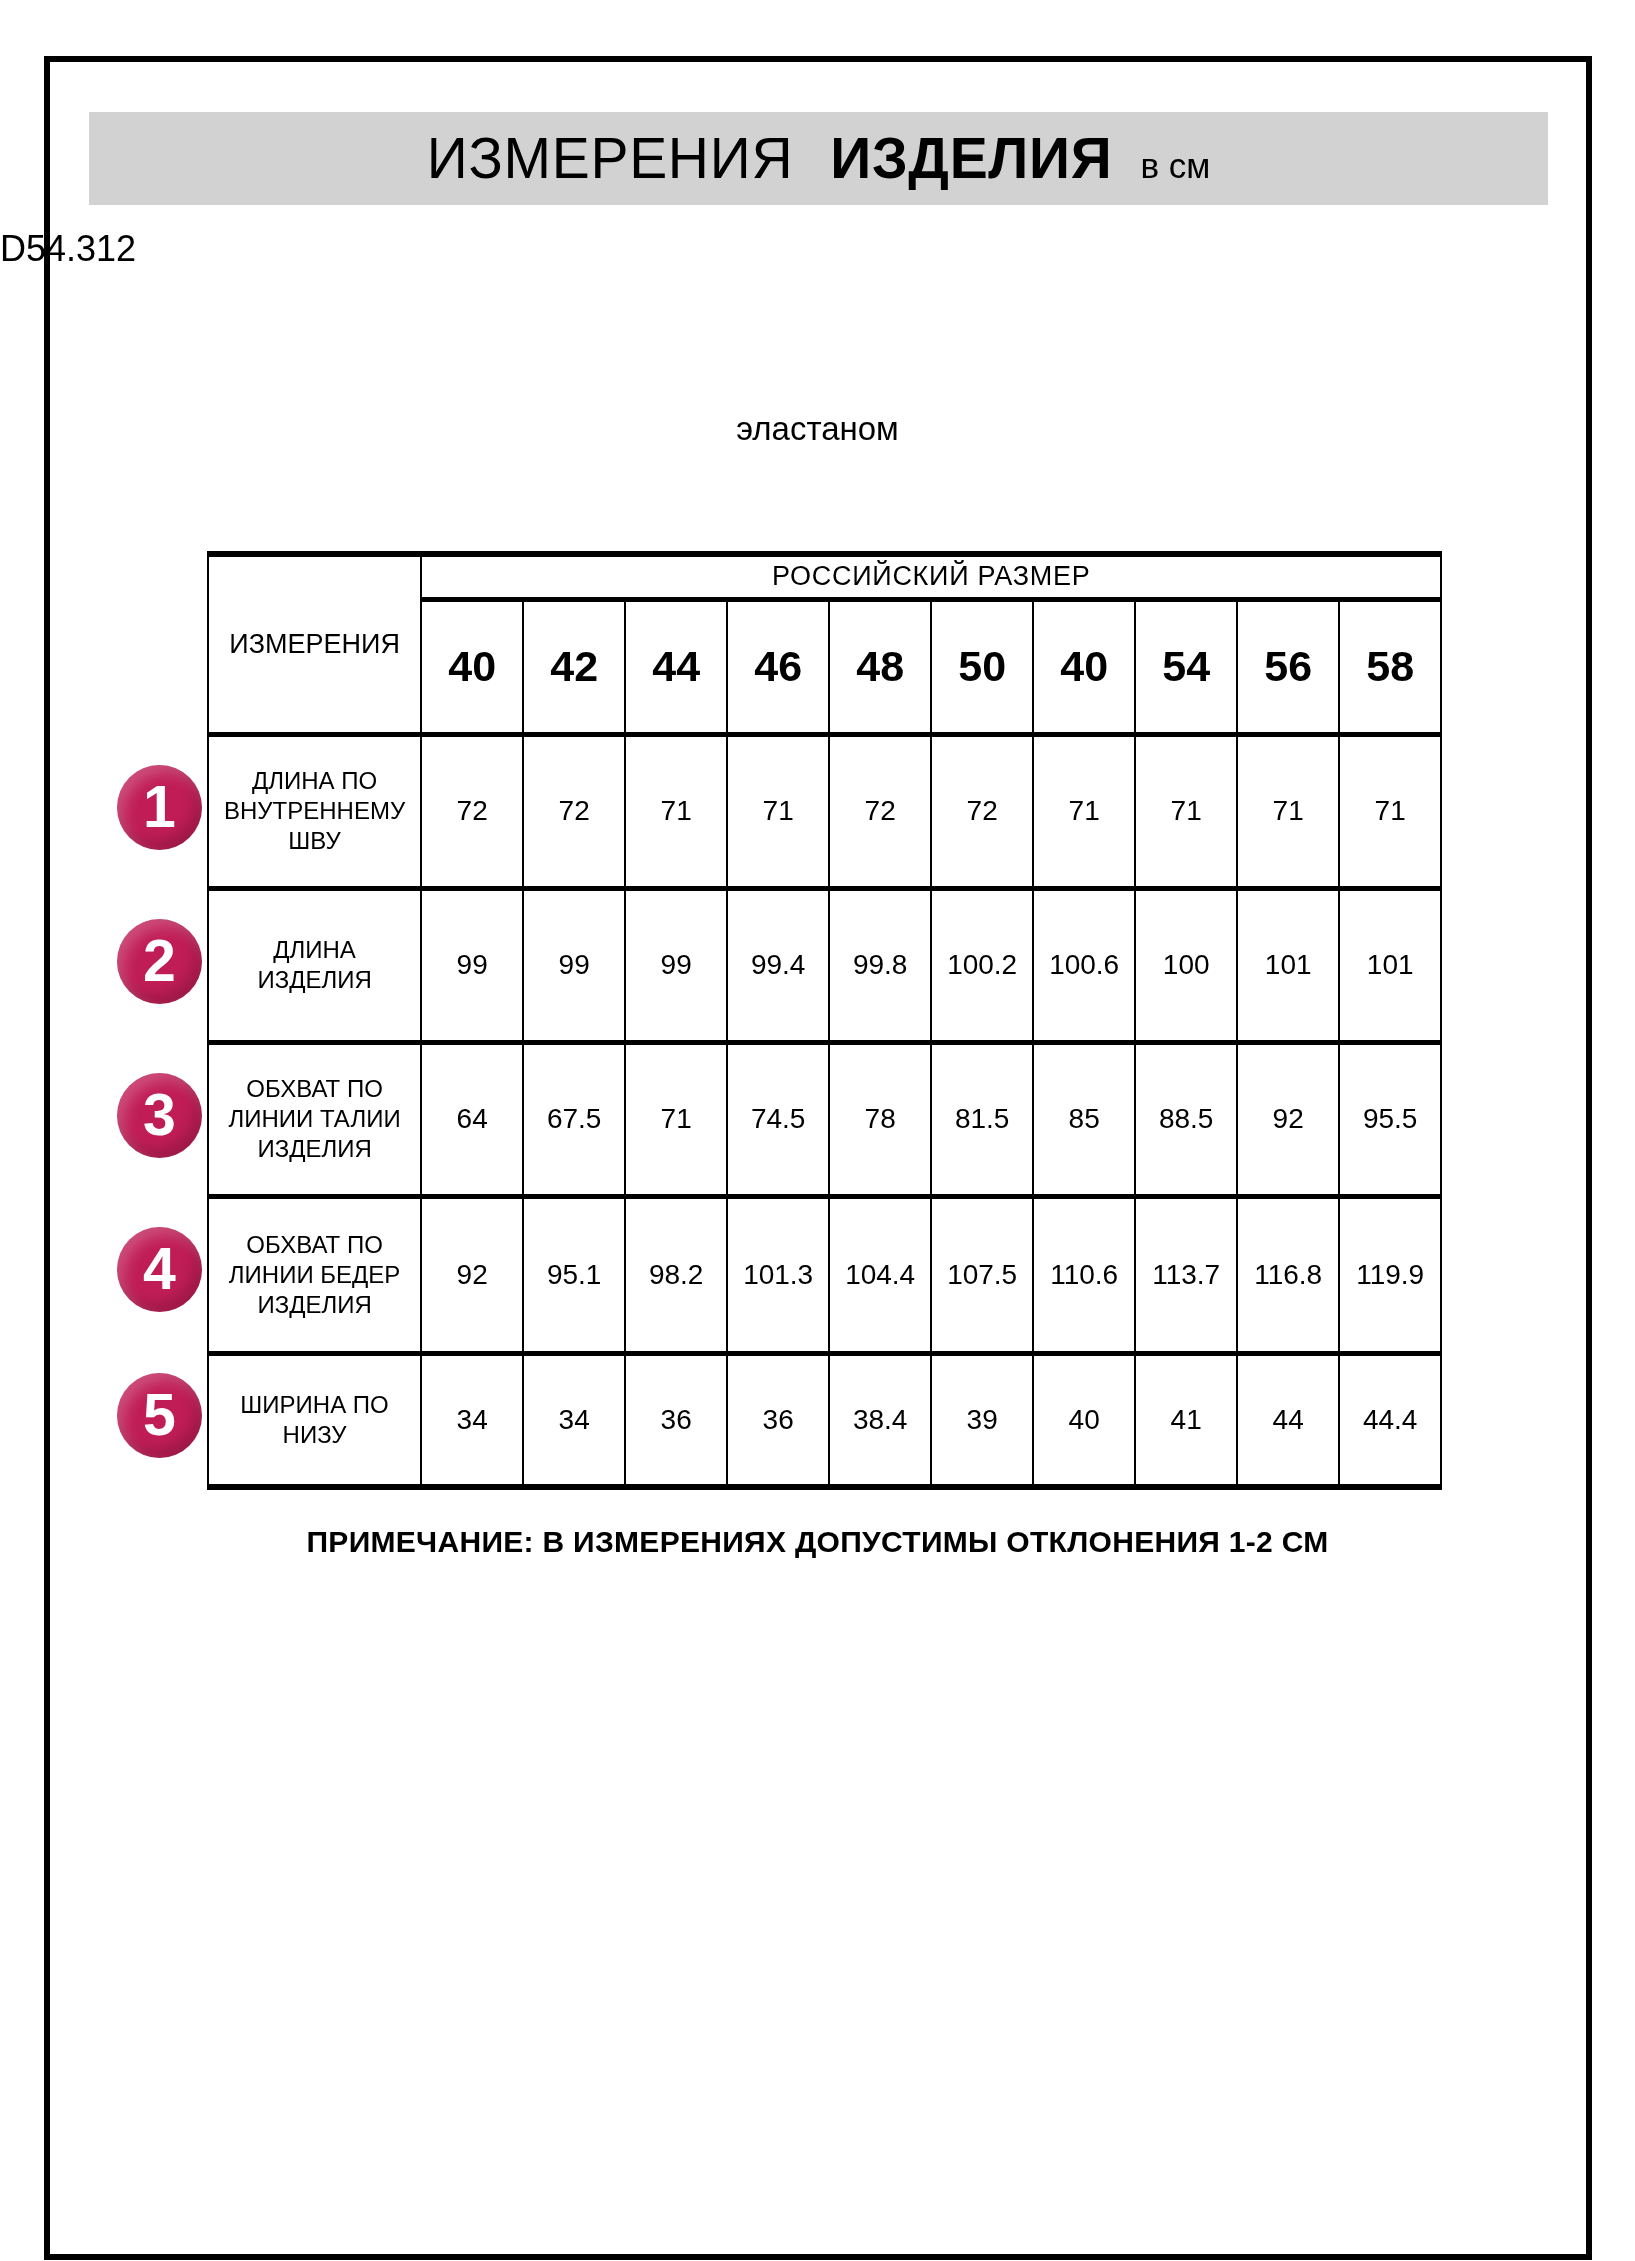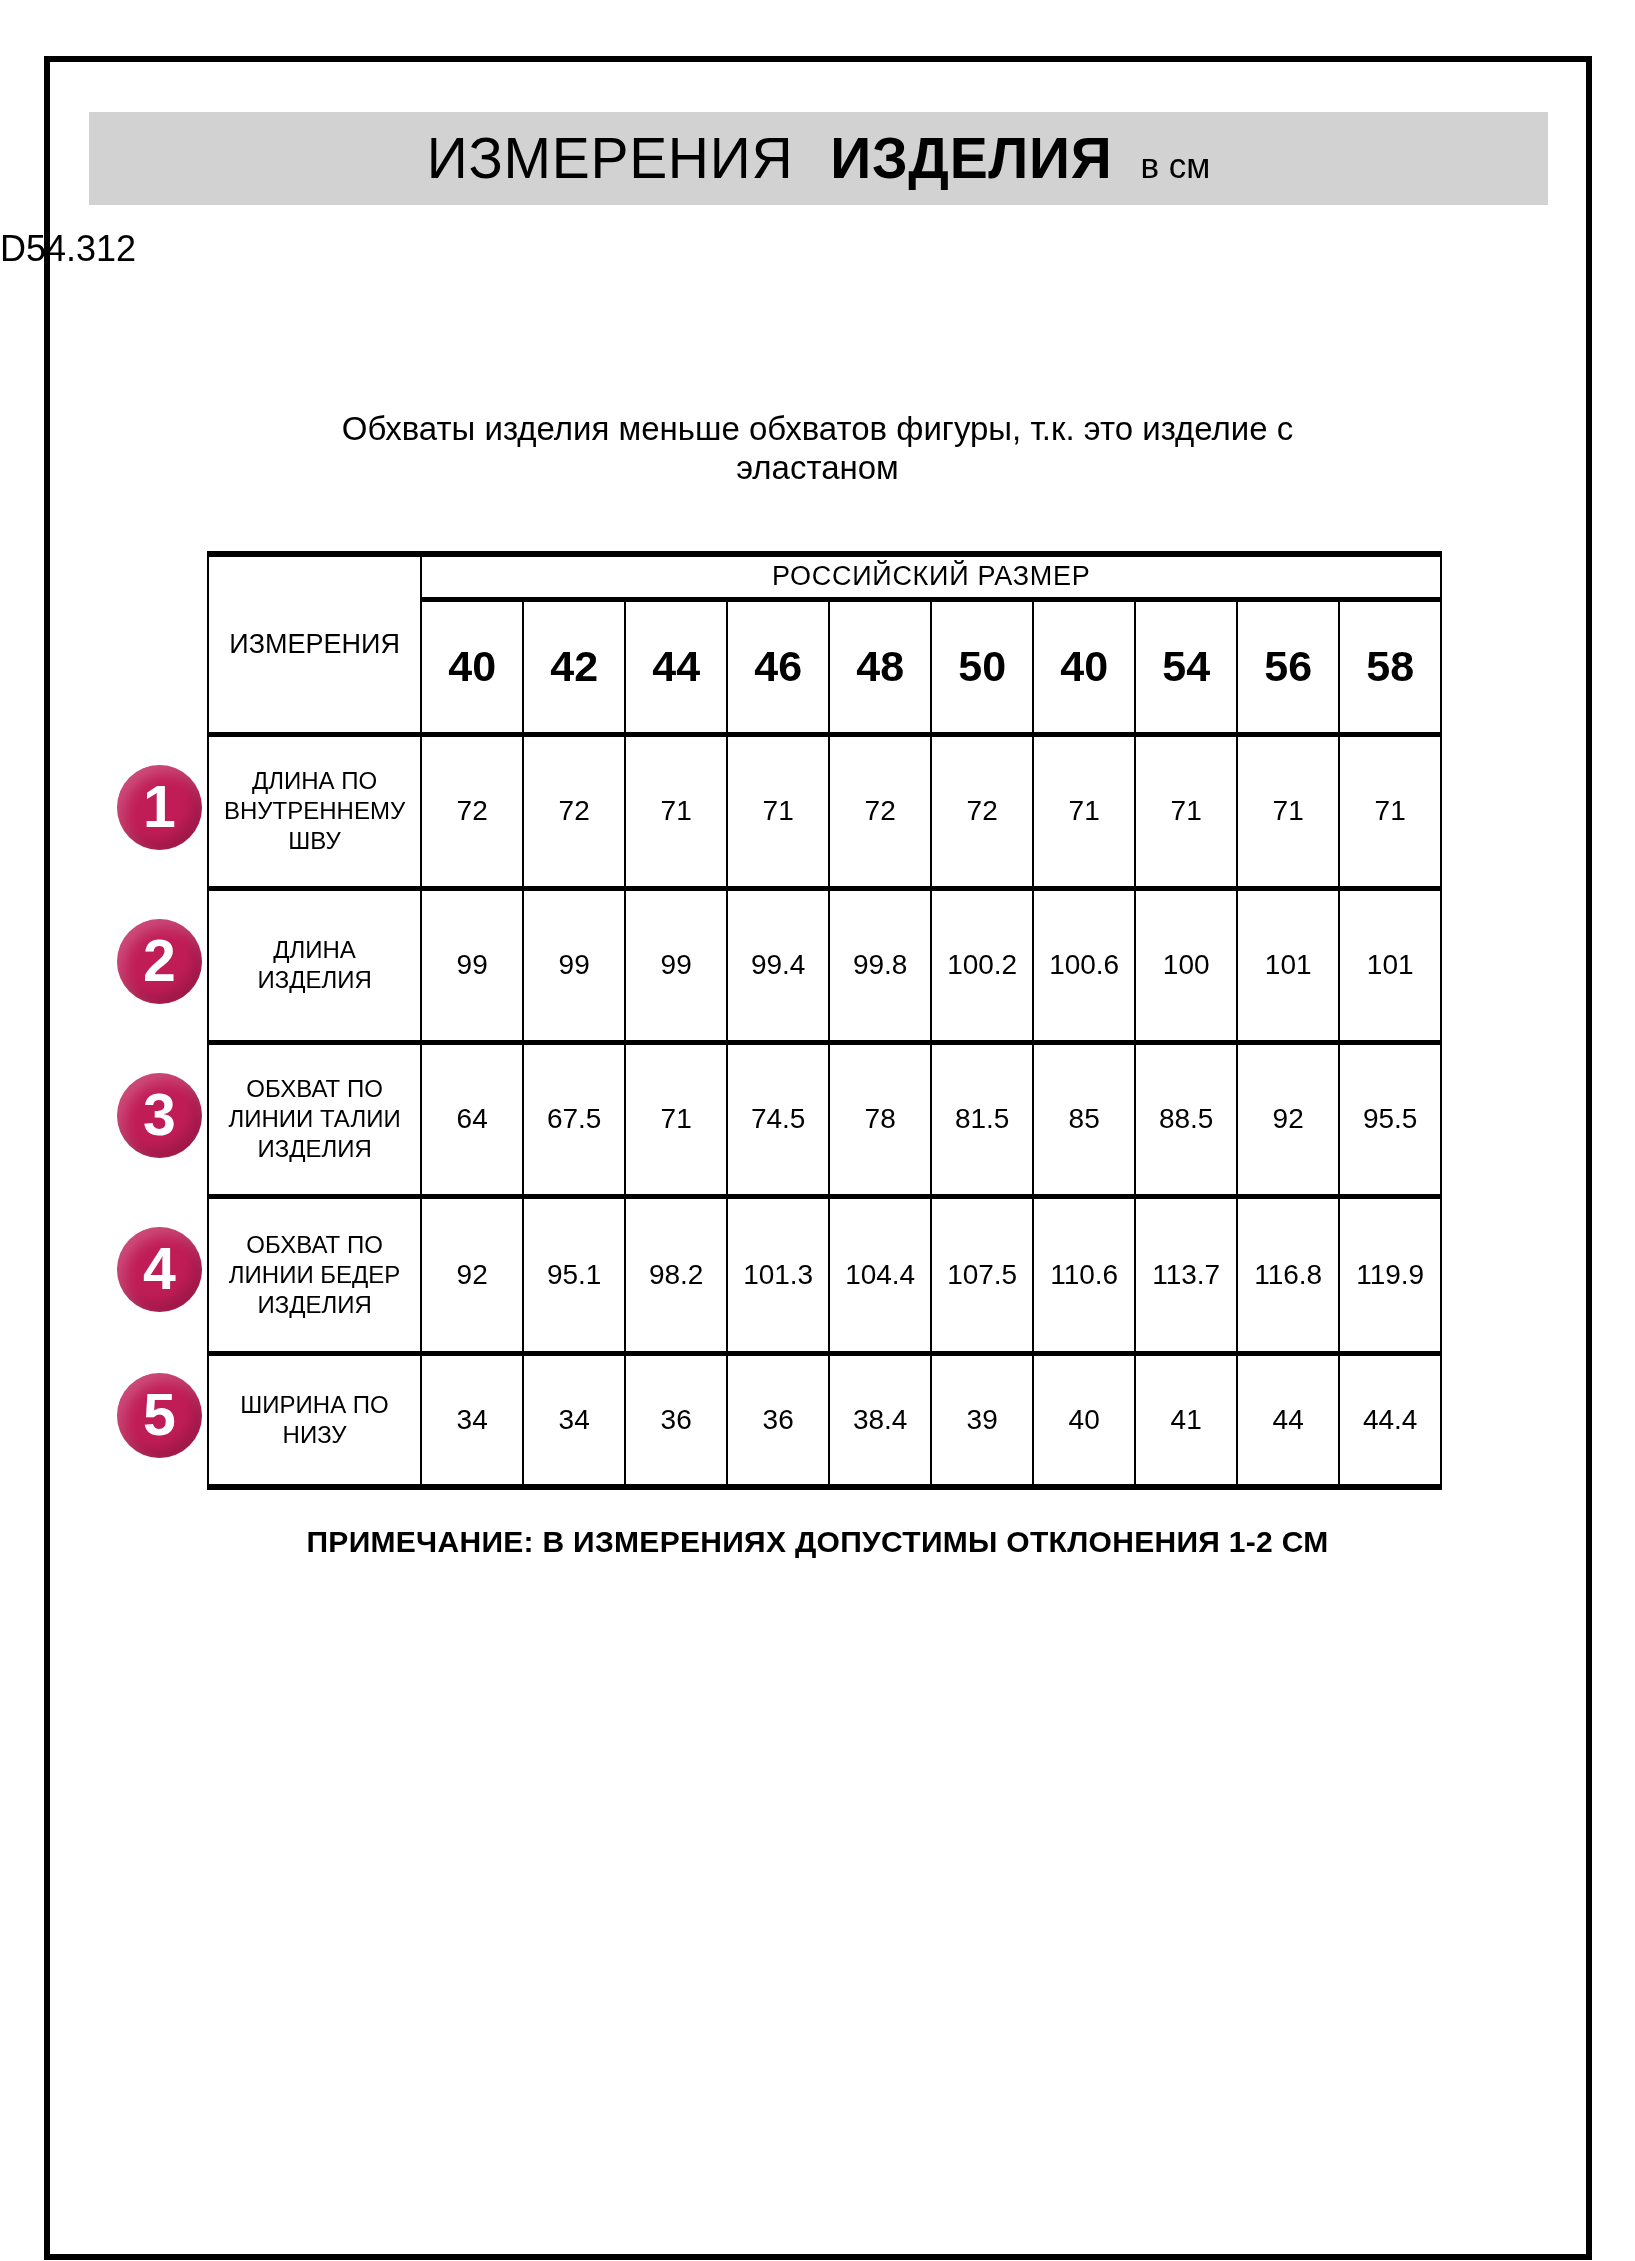--- a/index.html
+++ b/index.html
@@ -63,21 +63,20 @@
   <span class="title-product">ИЗДЕЛИЯ</span>
   <span class="title-unit">в см</span>
 </div>
 
 <div class="article">D54.312</div>
 
 <div class="para para1">
 </div>
 
 <div class="para para2">
-  <div>Обхваты изделия меньше обхватов фигуры, т.к. это изделие с</div>
   <div>эластаном</div>
 </div>
 
 <table class="sizes-table">
   <colgroup>
     <col style="width:208px">
     <col style="width:102px">
       <col style="width:102px">
       <col style="width:102px">
       <col style="width:102px">

